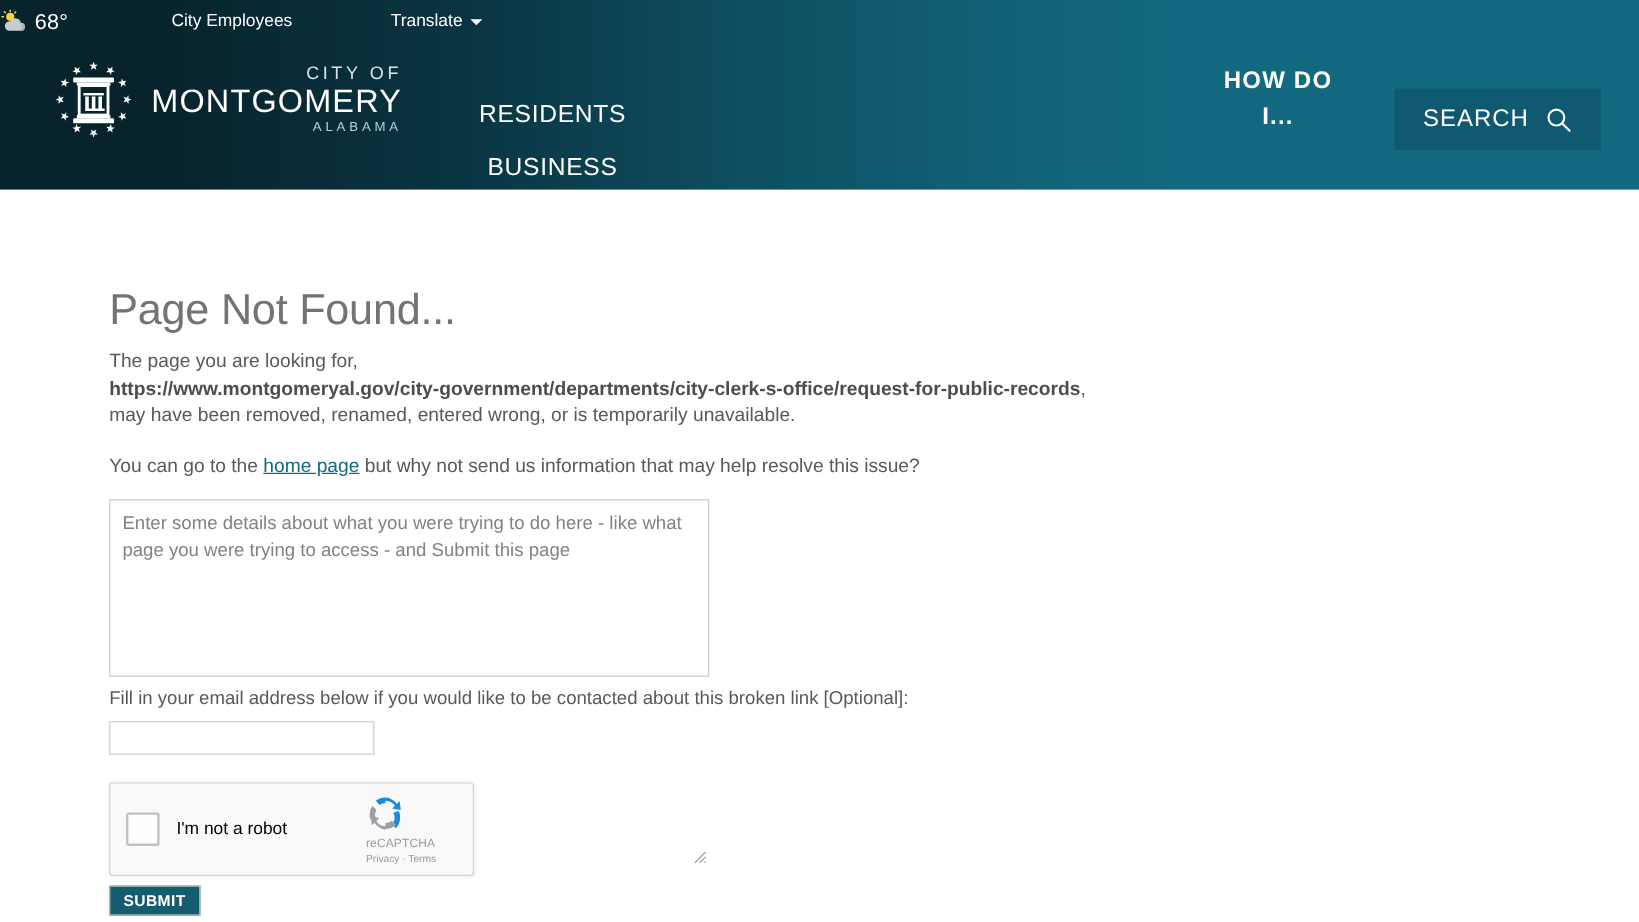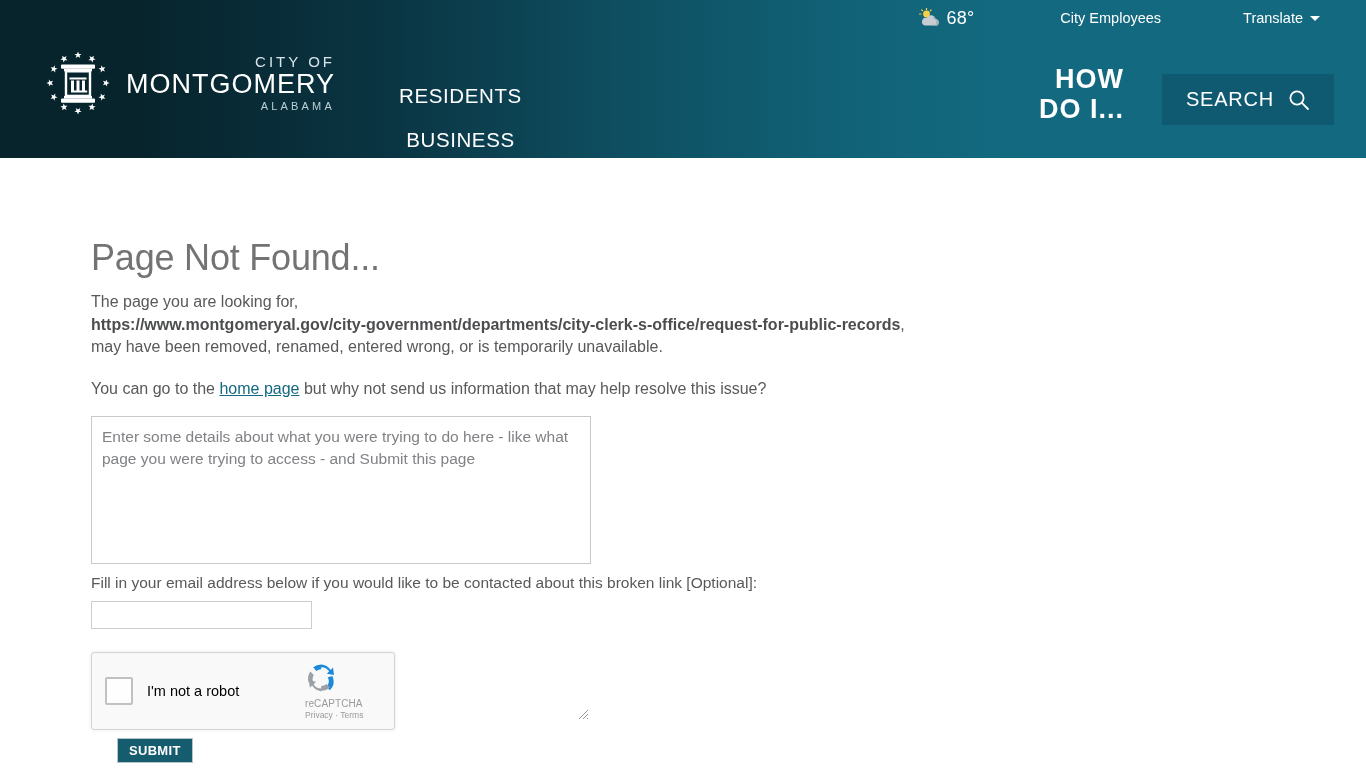--- a/index.html
+++ b/index.html
@@ -26,26 +26,25 @@
         #116277 62%,
         #136a80 74%,
         #136a80 100%);
     overflow: hidden;
   }
 
   
   .utility-bar {
     position: absolute;
     top: 0;
-    left: 16px;
+    left: 0;
     right: 0;
     height: 36px;
     display: flex;
     align-items: center;
-    justify-content: flex-end;
     padding-right: 18px;
   }
   .weather {
     display: flex;
     align-items: center;
     gap: 5px;
     margin-right: 86px;
   }
   .weather-temp {
     color: #ffffff;
@@ -126,25 +125,25 @@
     color: #ffffff;
     font-size: 20.5px;
     letter-spacing: 0.6px;
     text-decoration: none;
     white-space: nowrap;
   }
 
   .howdo {
     position: absolute;
     left: 1006px;
-    top: 64px;
+    top: 52px;
     width: 118px;
-    text-align: right;
-    color: #ffffff;
-    font-size: 27px;
+    text-align: center;
+    color: #ffffff;
+    font-size: 20px;
     font-weight: bold;
     letter-spacing: 1.0px;
     line-height: 30px;
   }
 
   .search-btn {
     position: absolute;
     left: 1162px;
     top: 74px;
     width: 172px;
@@ -316,21 +315,20 @@
     height: 25px;
     padding: 0 11px;
     background: #165c6f;
     border: 1px solid #b6c3c7;
     color: #ffffff;
     font-family: "Liberation Sans", sans-serif;
     font-size: 13px;
     font-weight: bold;
     letter-spacing: 0.3px;
     cursor: pointer;
-    margin-left: 26px;
   }
 </style>
 </head>
 <body>
 
 <div class="header">
 
   <div class="utility-bar">
 
     <div class="weather">

